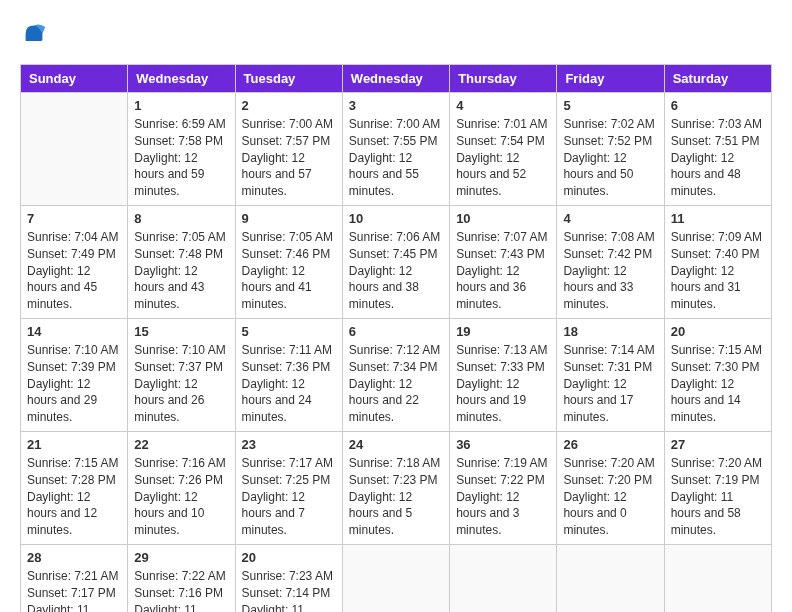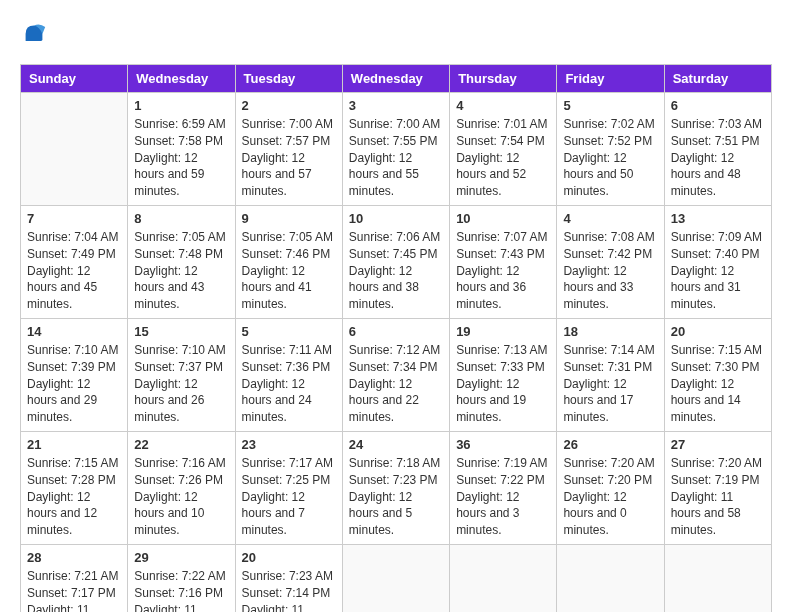--- a/index.html
+++ b/index.html
@@ -165,21 +165,21 @@
         </td>
         <td>
           <span class="day-num">10</span>
           <div class="day-info">Sunrise: 7:07 AM<br>Sunset: 7:43 PM<br>Daylight: 12 hours and 36 minutes.</div>
         </td>
         <td>
           <span class="day-num">4</span>
           <div class="day-info">Sunrise: 7:08 AM<br>Sunset: 7:42 PM<br>Daylight: 12 hours and 33 minutes.</div>
         </td>
         <td>
-          <span class="day-num">13</span>
+          <span class="day-num">11</span>
           <div class="day-info">Sunrise: 7:09 AM<br>Sunset: 7:40 PM<br>Daylight: 12 hours and 31 minutes.</div>
         </td>
       </tr>
       <tr>
         <td>
           <span class="day-num">14</span>
           <div class="day-info">Sunrise: 7:10 AM<br>Sunset: 7:39 PM<br>Daylight: 12 hours and 29 minutes.</div>
         </td>
         <td>
           <span class="day-num">15</span>

